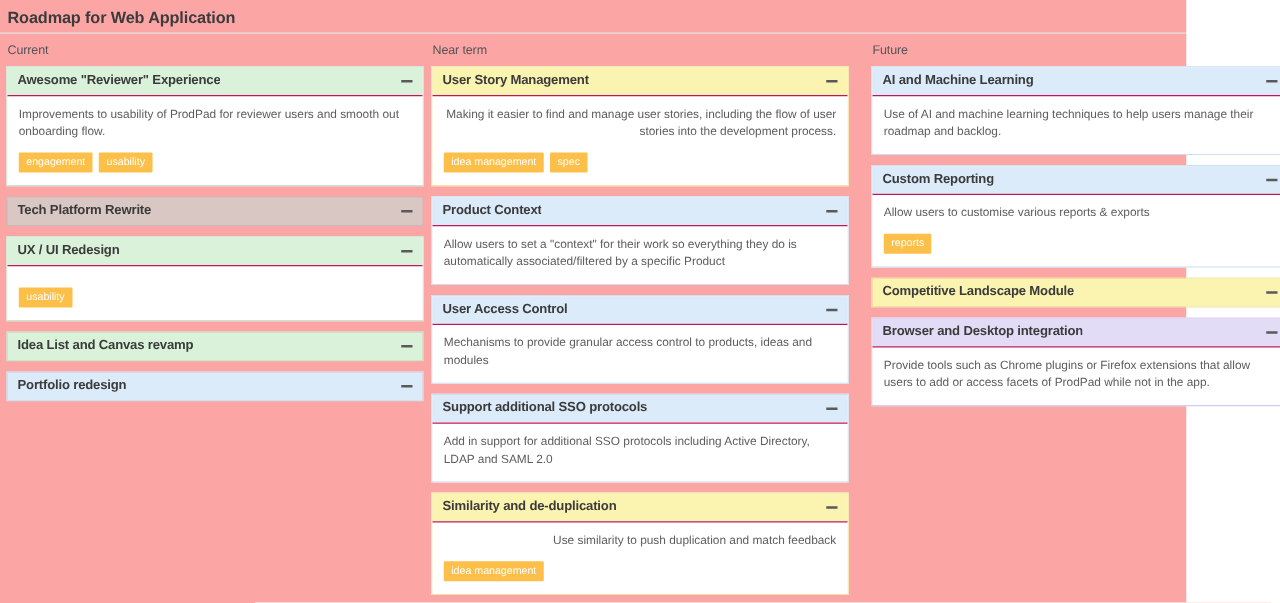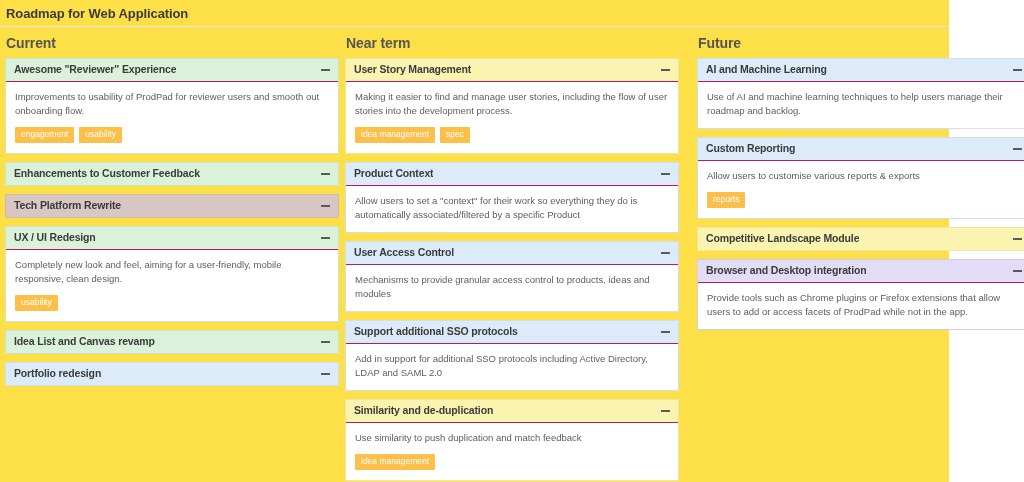--- a/index.html
+++ b/index.html
@@ -11,21 +11,21 @@
     height: 482px;
     background: #ffffff;
     font-family: "Liberation Sans", sans-serif;
     overflow: hidden;
   }
 
   .page {
     width: 949px;
     height: 482px;
     position: relative;
-    background: #fde047;
+    background: #fca5a5;
   }
 
   
   .page-header {
     height: 27px;
     padding: 0 6px;
     display: flex;
     align-items: center;
     border-bottom: 1px solid #e4e4e4;
   }
@@ -45,23 +45,23 @@
     align-items: flex-start;
   }
   .column {
     width: 334px;
     flex: 0 0 334px;
     margin-right: 6px;
   }
   .column:last-child { margin-right: 0; margin-left: 12px; }
 
   .column-title {
-    font-size: 14px;
+    font-size: 10px;
     color: #555555;
-    font-weight: bold;
+    font-weight: normal;
     padding: 2px 1px 7px 1px;
     letter-spacing: -0.1px;
     white-space: nowrap;
   }
 
   
   .card {
     margin-bottom: 8px;
     border: 1px solid #d9d9d9;
     background: #ffffff;
@@ -131,21 +131,21 @@
 
   
   .hc-green  { background: #d9f2d9; }
   .hc-blue   { background: #dcebf9; }
   .hc-yellow { background: #fbf3b0; }
   .hc-mauve  { background: #d8c7c3; gap: 28px; }
   .hc-purple { background: #e3dcf6; }
 
   .card.v-green  { border-color: #cbe4cb; }
   .card.v-blue   { border-color: #cedff0; }
-  .card.v-yellow { border-color: #eee6a4; }
+  .card.v-yellow { border-color: #eee6a4; text-align: right; }
   .card.v-mauve  { border-color: #cbb9b5; }
   .card.v-purple { border-color: #d3cbea; }
 </style>
 </head>
 <body>
 
 <div class="page">
 
   <div class="page-header">
     <div class="page-title">Roadmap for Web Application</div>
@@ -160,39 +160,32 @@
             <span class="collapse-icon"></span>
           </div>
           <div class="card-body">
             <p class="card-desc">Improvements to usability of ProdPad for reviewer users and smooth out onboarding flow.</p>
             <div class="tags">
               <span class="tag">engagement</span>
               <span class="tag">usability</span>
             </div>
           </div>
         </div>
-        <div class="card v-green">
-          <div class="card-head hc-green">
-            <div class="card-title">Enhancements to Customer Feedback</div>
-            <span class="collapse-icon"></span>
-          </div>
-        </div>
         <div class="card v-mauve">
           <div class="card-head hc-mauve">
             <div class="card-title">Tech Platform Rewrite</div>
             <span class="collapse-icon"></span>
           </div>
         </div>
         <div class="card v-green">
           <div class="card-head hc-green">
             <div class="card-title">UX / UI Redesign</div>
             <span class="collapse-icon"></span>
           </div>
           <div class="card-body">
-            <p class="card-desc">Completely new look and feel, aiming for a user-friendly, mobile responsive, clean design.</p>
             <div class="tags">
               <span class="tag">usability</span>
             </div>
           </div>
         </div>
         <div class="card v-green">
           <div class="card-head hc-green">
             <div class="card-title">Idea List and Canvas revamp</div>
             <span class="collapse-icon"></span>
           </div>

